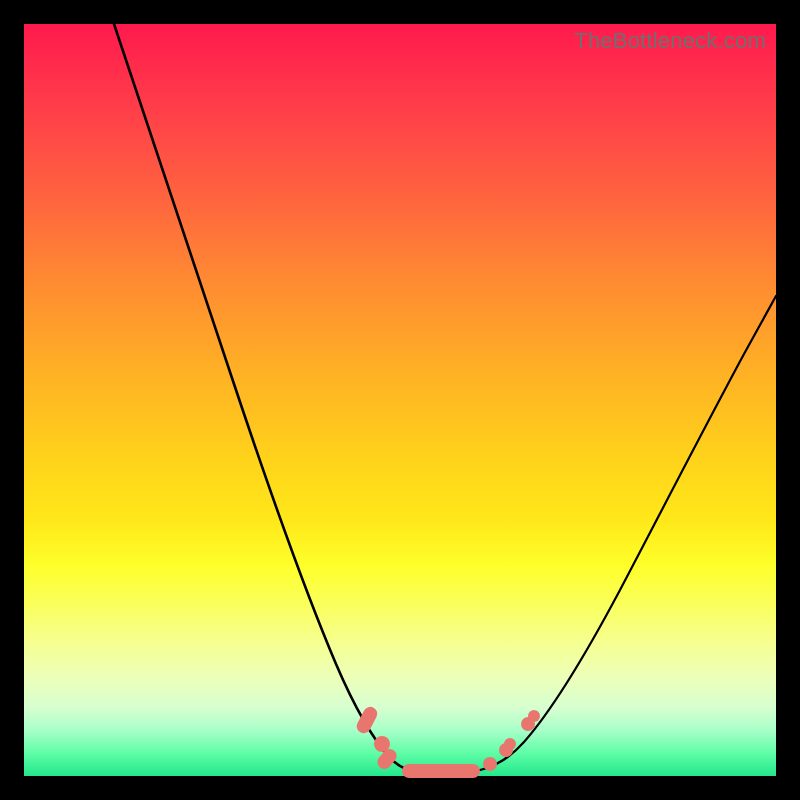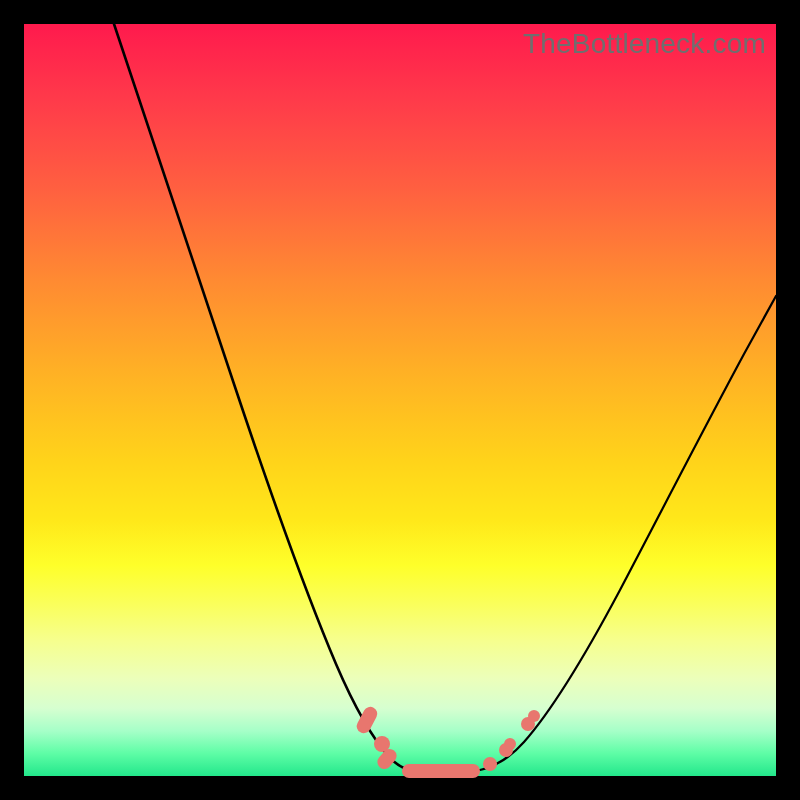--- a/index.html
+++ b/index.html
@@ -39,21 +39,21 @@
       #a6ffc8 94%,
       #5efda6 97%,
       #23e78b 100%
     );
   }
   .watermark {
     position: absolute;
     top: 4px;
     right: 10px;
     color: #6f6f6f;
-    font-size: 28px;
+    font-size: 22px;
     font-weight: 500;
     letter-spacing: 0.2px;
     user-select: none;
   }
   svg.curves {
     position: absolute;
     left: 0;
     top: 0;
     width: 752px;
     height: 752px;

